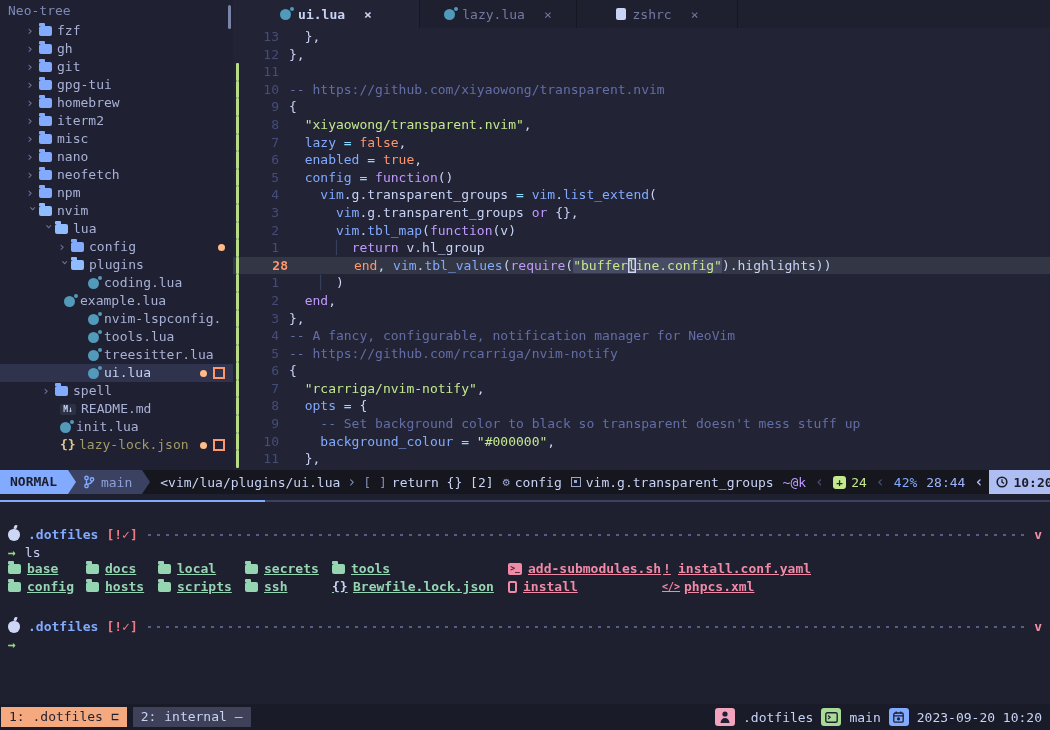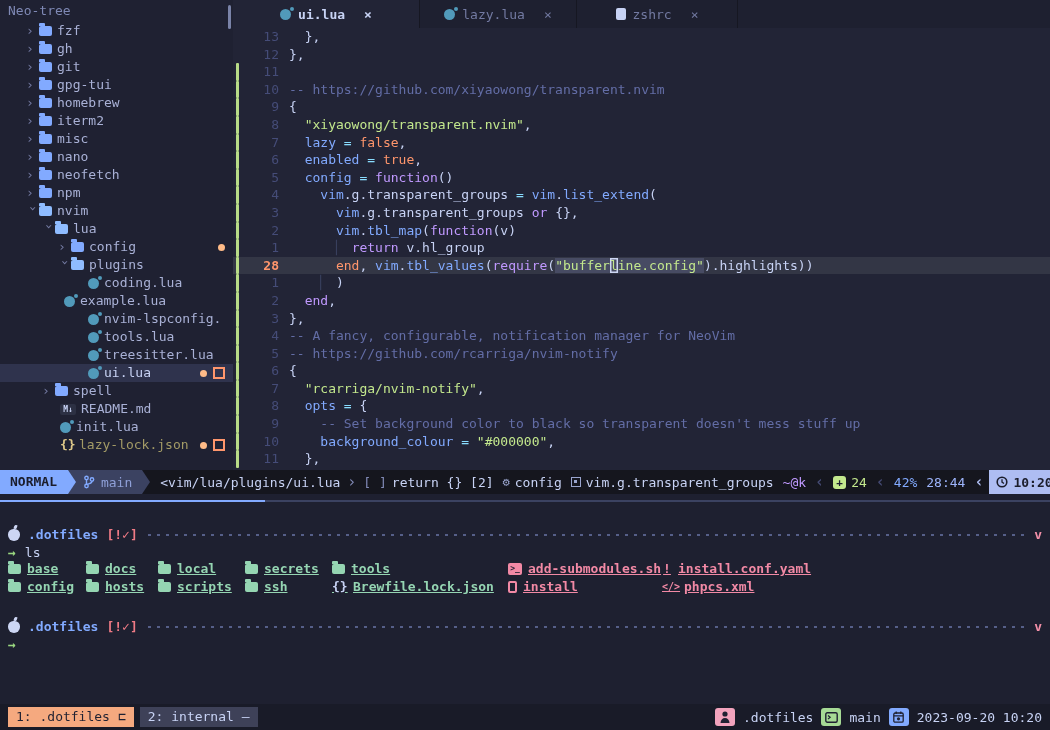--- a/index.html
+++ b/index.html
@@ -47,21 +47,21 @@
   .ic-box{width:8px;height:8px;border:1.5px solid #9aa5ce;display:inline-block;position:relative;flex:none;}
   .ic-box::after{content:"";position:absolute;left:2px;top:2px;width:3px;height:3px;background:#9aa5ce;}
   
   .editor{position:absolute;left:233px;top:0;width:817px;height:470px;background:#222436;overflow:hidden;}
   .tabbar{height:28px;background:#1e2030;display:flex;align-items:stretch;}
   .tab{display:flex;align-items:center;justify-content:center;gap:7px;color:#737aa2;border-right:1px solid #161722;}
   .tab.active{background:#222436;color:#c8d3f5;font-weight:bold;}
   .tab .close{margin-left:12px;font-size:13px;}
   .code{position:relative;}
   .cl{display:flex;height:17.6px;line-height:17.6px;white-space:pre;}
-  .cl.cur{background:#333645;}
+  .cl.cur{background:#333645;gap:9px;}
   .sg{width:12px;flex:none;position:relative;}
   .sg .bar{position:absolute;left:3px;top:0;bottom:0;width:3px;border-radius:1px;background:#b8db87;}
   .ln{width:34px;padding-right:10px;flex:none;text-align:right;color:#454c78;}
   .cl.cur .ln{color:#ff966c;font-weight:bold;}
   .tk-p{color:#c8d3f5}.tk-c{color:#636da6}.tk-s{color:#c3e88d}.tk-k{color:#c099ff}
   .tk-b{color:#ff966c}.tk-f{color:#82aaff}.tk-o{color:#89ddff}.tk-i{color:#c8d3f5}
   .tk-g{color:#3b4261}
   .tk-sh{color:#c3e88d;background:#474b63;}
   .tk-cu{color:#c3e88d;background:#474b63;box-shadow:inset 0 0 0 1.5px #cdd6f4;}
   
@@ -102,21 +102,21 @@
   .ptail{color:#f28fa8;font-weight:bold;}
   .parrow{color:#9ad780;font-weight:bold;}
   .cmdtext{margin-left:9px;color:#c8d3f5;}
   .ls{position:absolute;left:0;top:66px;width:1050px;height:40px;}
   .ls-item{position:absolute;height:18px;line-height:18px;display:flex;align-items:center;gap:6px;font-weight:bold;text-decoration:underline;}
   .ls-g{color:#95d5b2;}
   .ls-p{color:#f289a5;}
   
   .tmuxbar{position:absolute;left:0;top:704px;width:1050px;height:26px;background:#191b28;
            display:flex;align-items:center;}
-  #tmux-windows{display:flex;align-items:flex-start;margin-left:8px;gap:6px;}
+  #tmux-windows{display:flex;align-items:flex-start;margin-left:1px;gap:6px;}
   .tw{height:20px;line-height:20px;padding:0 8px;display:flex;align-items:center;gap:8px;}
   .tw.active{background:#f5a97f;color:#1f2132;}
   .tw.inactive{background:#3e4158;color:#c8d3f5;}
   .tmux-right{margin-left:auto;display:flex;align-items:center;gap:8px;padding-right:8px;}
   .tbadge{width:20px;height:18px;border-radius:3px;display:flex;align-items:center;justify-content:center;flex:none;}
   .tbadge.pink{background:#f2a3bd;}
   .tbadge.green{background:#a6da95;}
   .tbadge.blue{background:#82aaff;}
 </style>
 </head>

